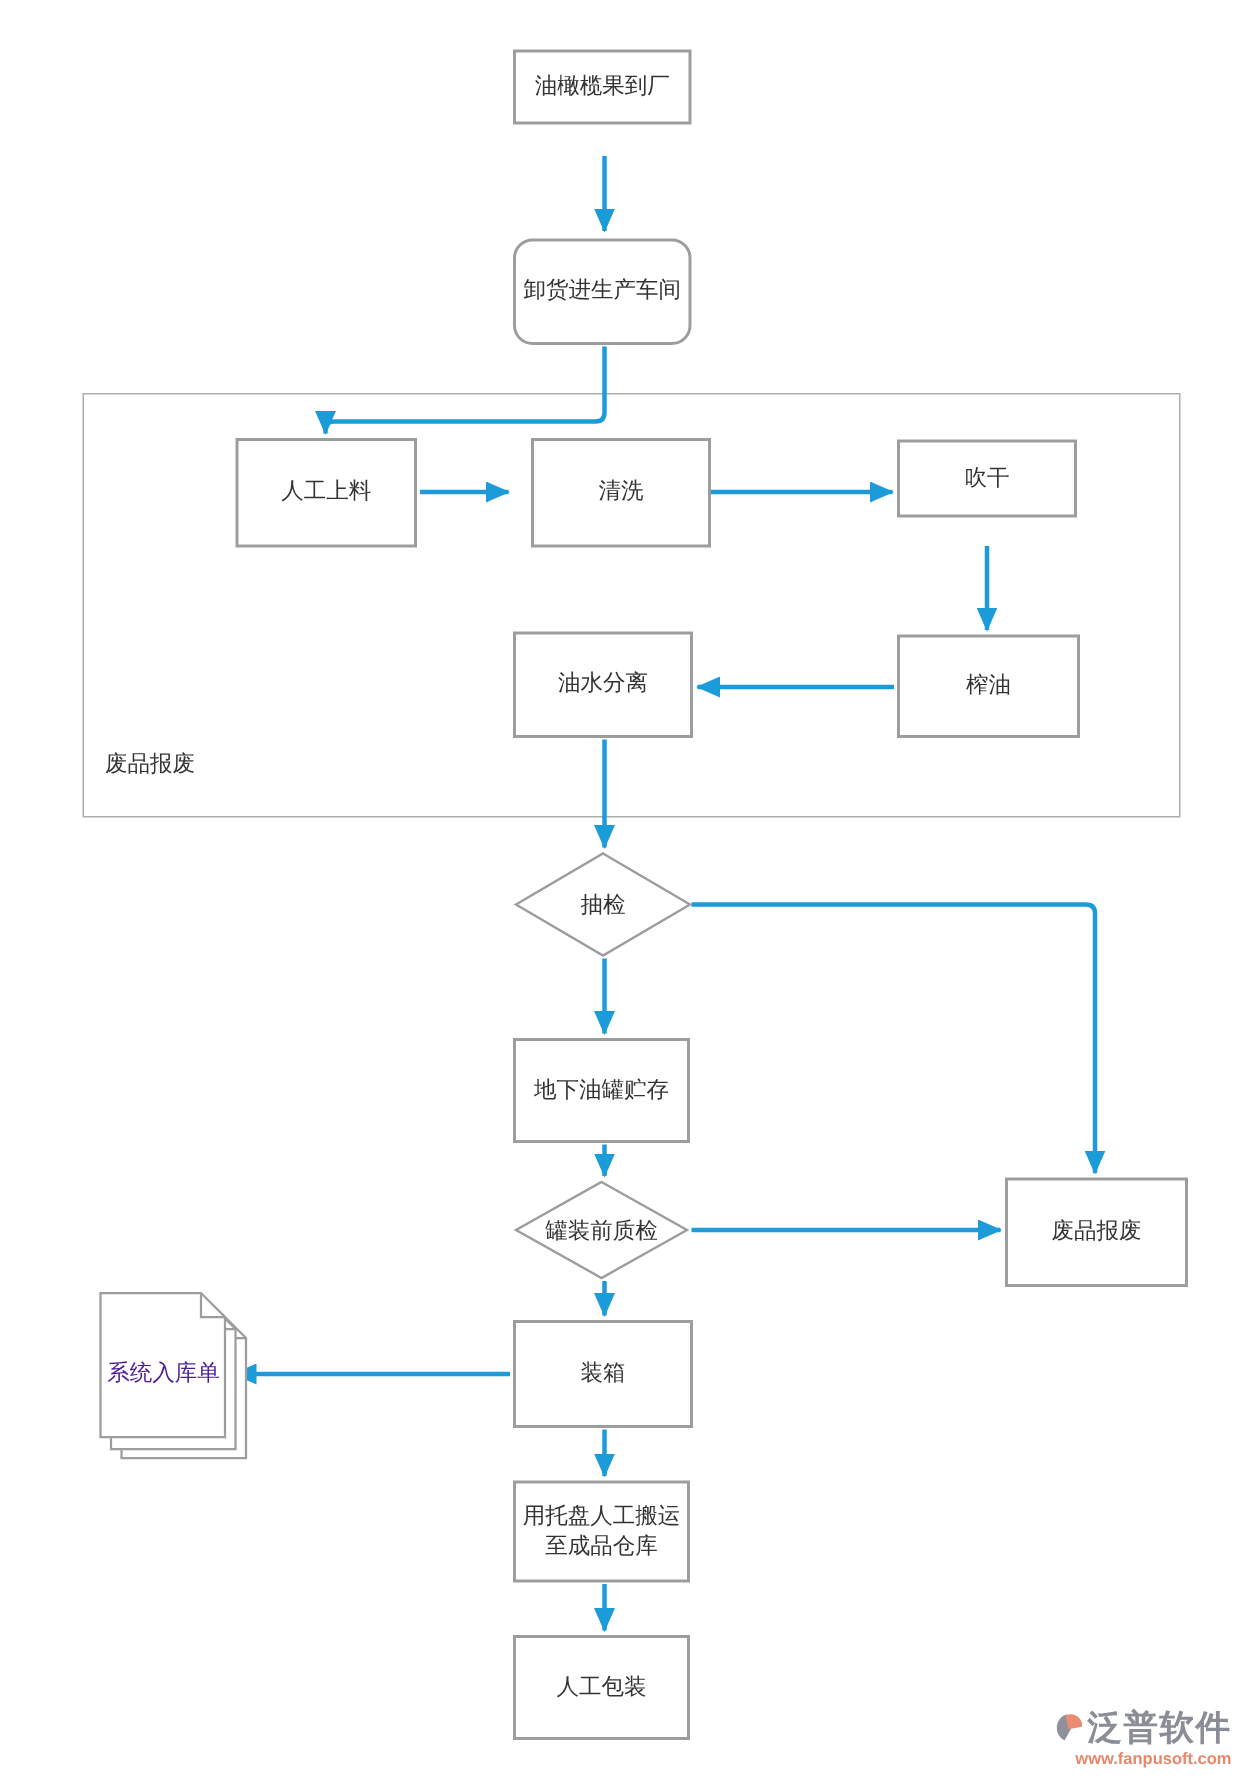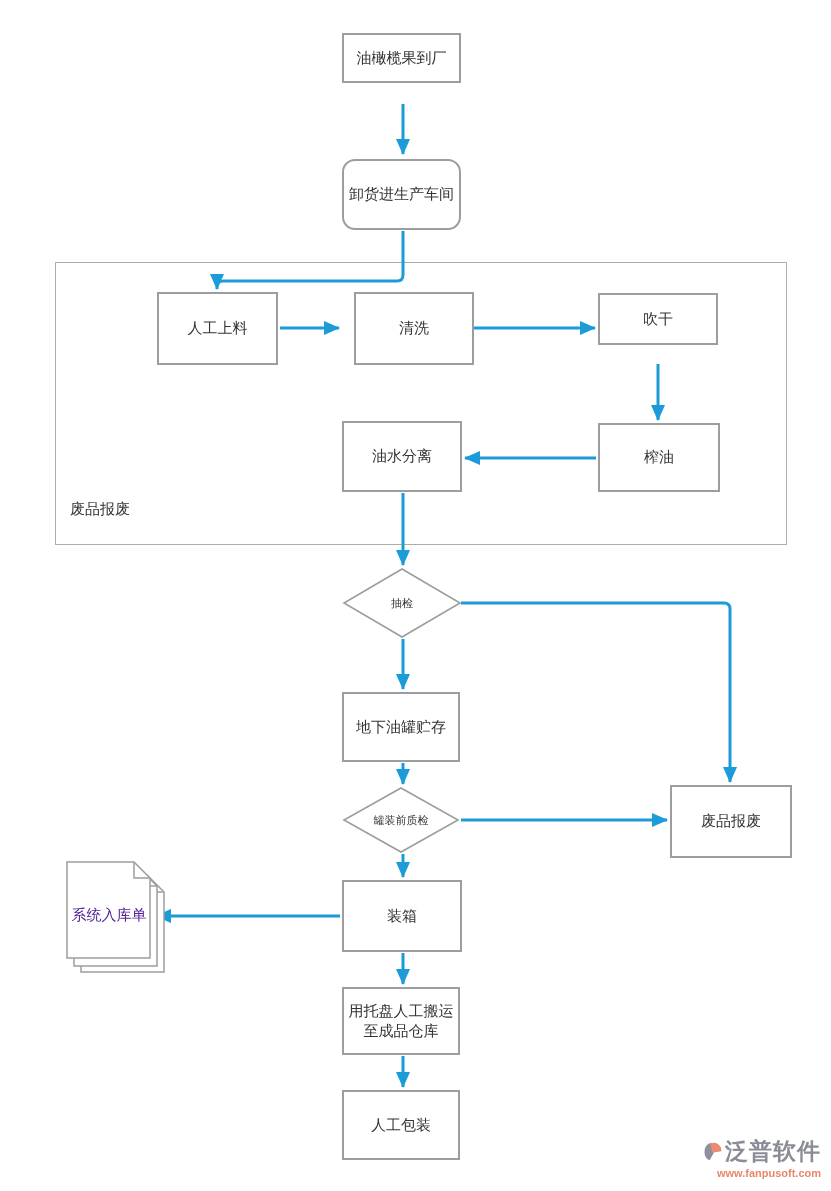--- a/index.html
+++ b/index.html
@@ -16,21 +16,21 @@
   }
   .group{
     position:absolute;box-sizing:border-box;border:1px solid #adadad;background:transparent;
     z-index:1;
   }
   .group-label{
     position:absolute;font-size:15px;color:#333333;z-index:2;
   }
   .diamond{
     position:absolute;display:flex;align-items:center;justify-content:center;
-    text-align:center;font-size:11px;color:#333333;z-index:3;background:transparent;border:none;
+    text-align:center;font-size:15px;color:#333333;z-index:3;background:transparent;border:none;
   }
   .diamond svg{position:absolute;left:0;top:0;width:100%;height:100%;}
   .diamond .dlabel{position:relative;z-index:2;}
   .docshape{position:absolute;z-index:3;}
   .doclabel{
     position:absolute;z-index:4;font-size:15px;color:#4c1d95;text-align:center;
     display:flex;align-items:center;justify-content:center;
   }
   .connectors{z-index:2;pointer-events:none;}
 

